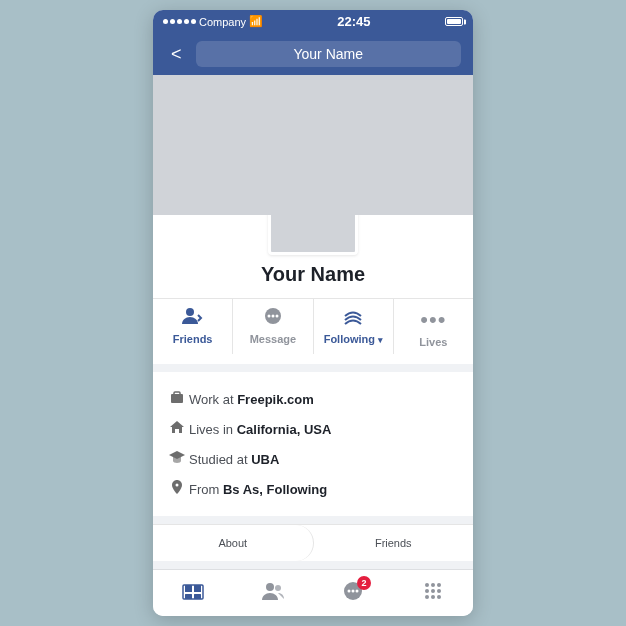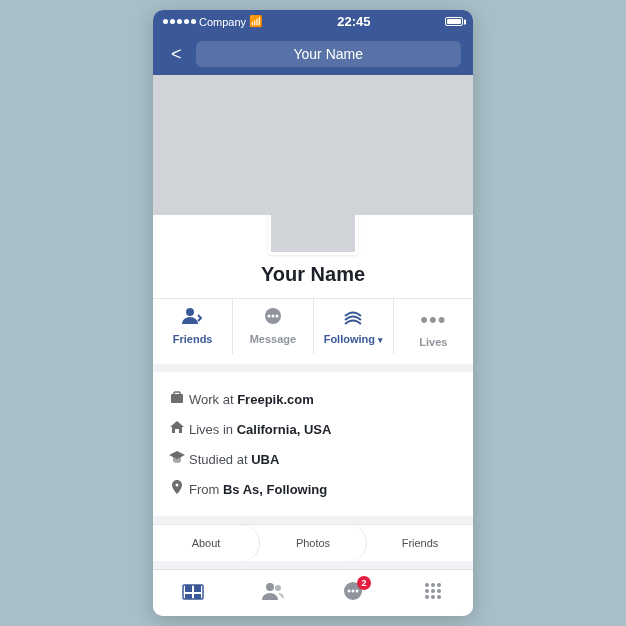--- a/index.html
+++ b/index.html
@@ -299,21 +299,20 @@
           <path d="M8 1C5.2 1 3 3.2 3 6c0 4 5 9 5 9s5-5 5-9c0-2.8-2.2-5-5-5z" fill="#6d6d6d"></path>
           <circle cx="8" cy="6" r="1.5" fill="white"></circle>
         </svg>
       </span>
       <span class="info-text">From <strong>Bs As, Following</strong></span>
     </div>
   </div>
 
   <div class="tabs-section">
     <div class="tab-item">About</div>
-    <div class="tab-item">Photos</div>
     <div class="tab-item">Friends</div>
   </div>
 
   <div class="bottom-nav">
     <div class="bottom-nav-item">
       <span>
         <svg width="22" height="20" viewBox="0 0 22 20" fill="#3b5998">
           <rect x="1" y="4" width="20" height="14" rx="1" fill="none" stroke="#3b5998" stroke-width="1.5"></rect>
           <rect x="3" y="4" width="7" height="7" rx="0.5" fill="#3b5998"></rect>
           <rect x="12" y="4" width="7" height="7" rx="0.5" fill="#3b5998"></rect>

